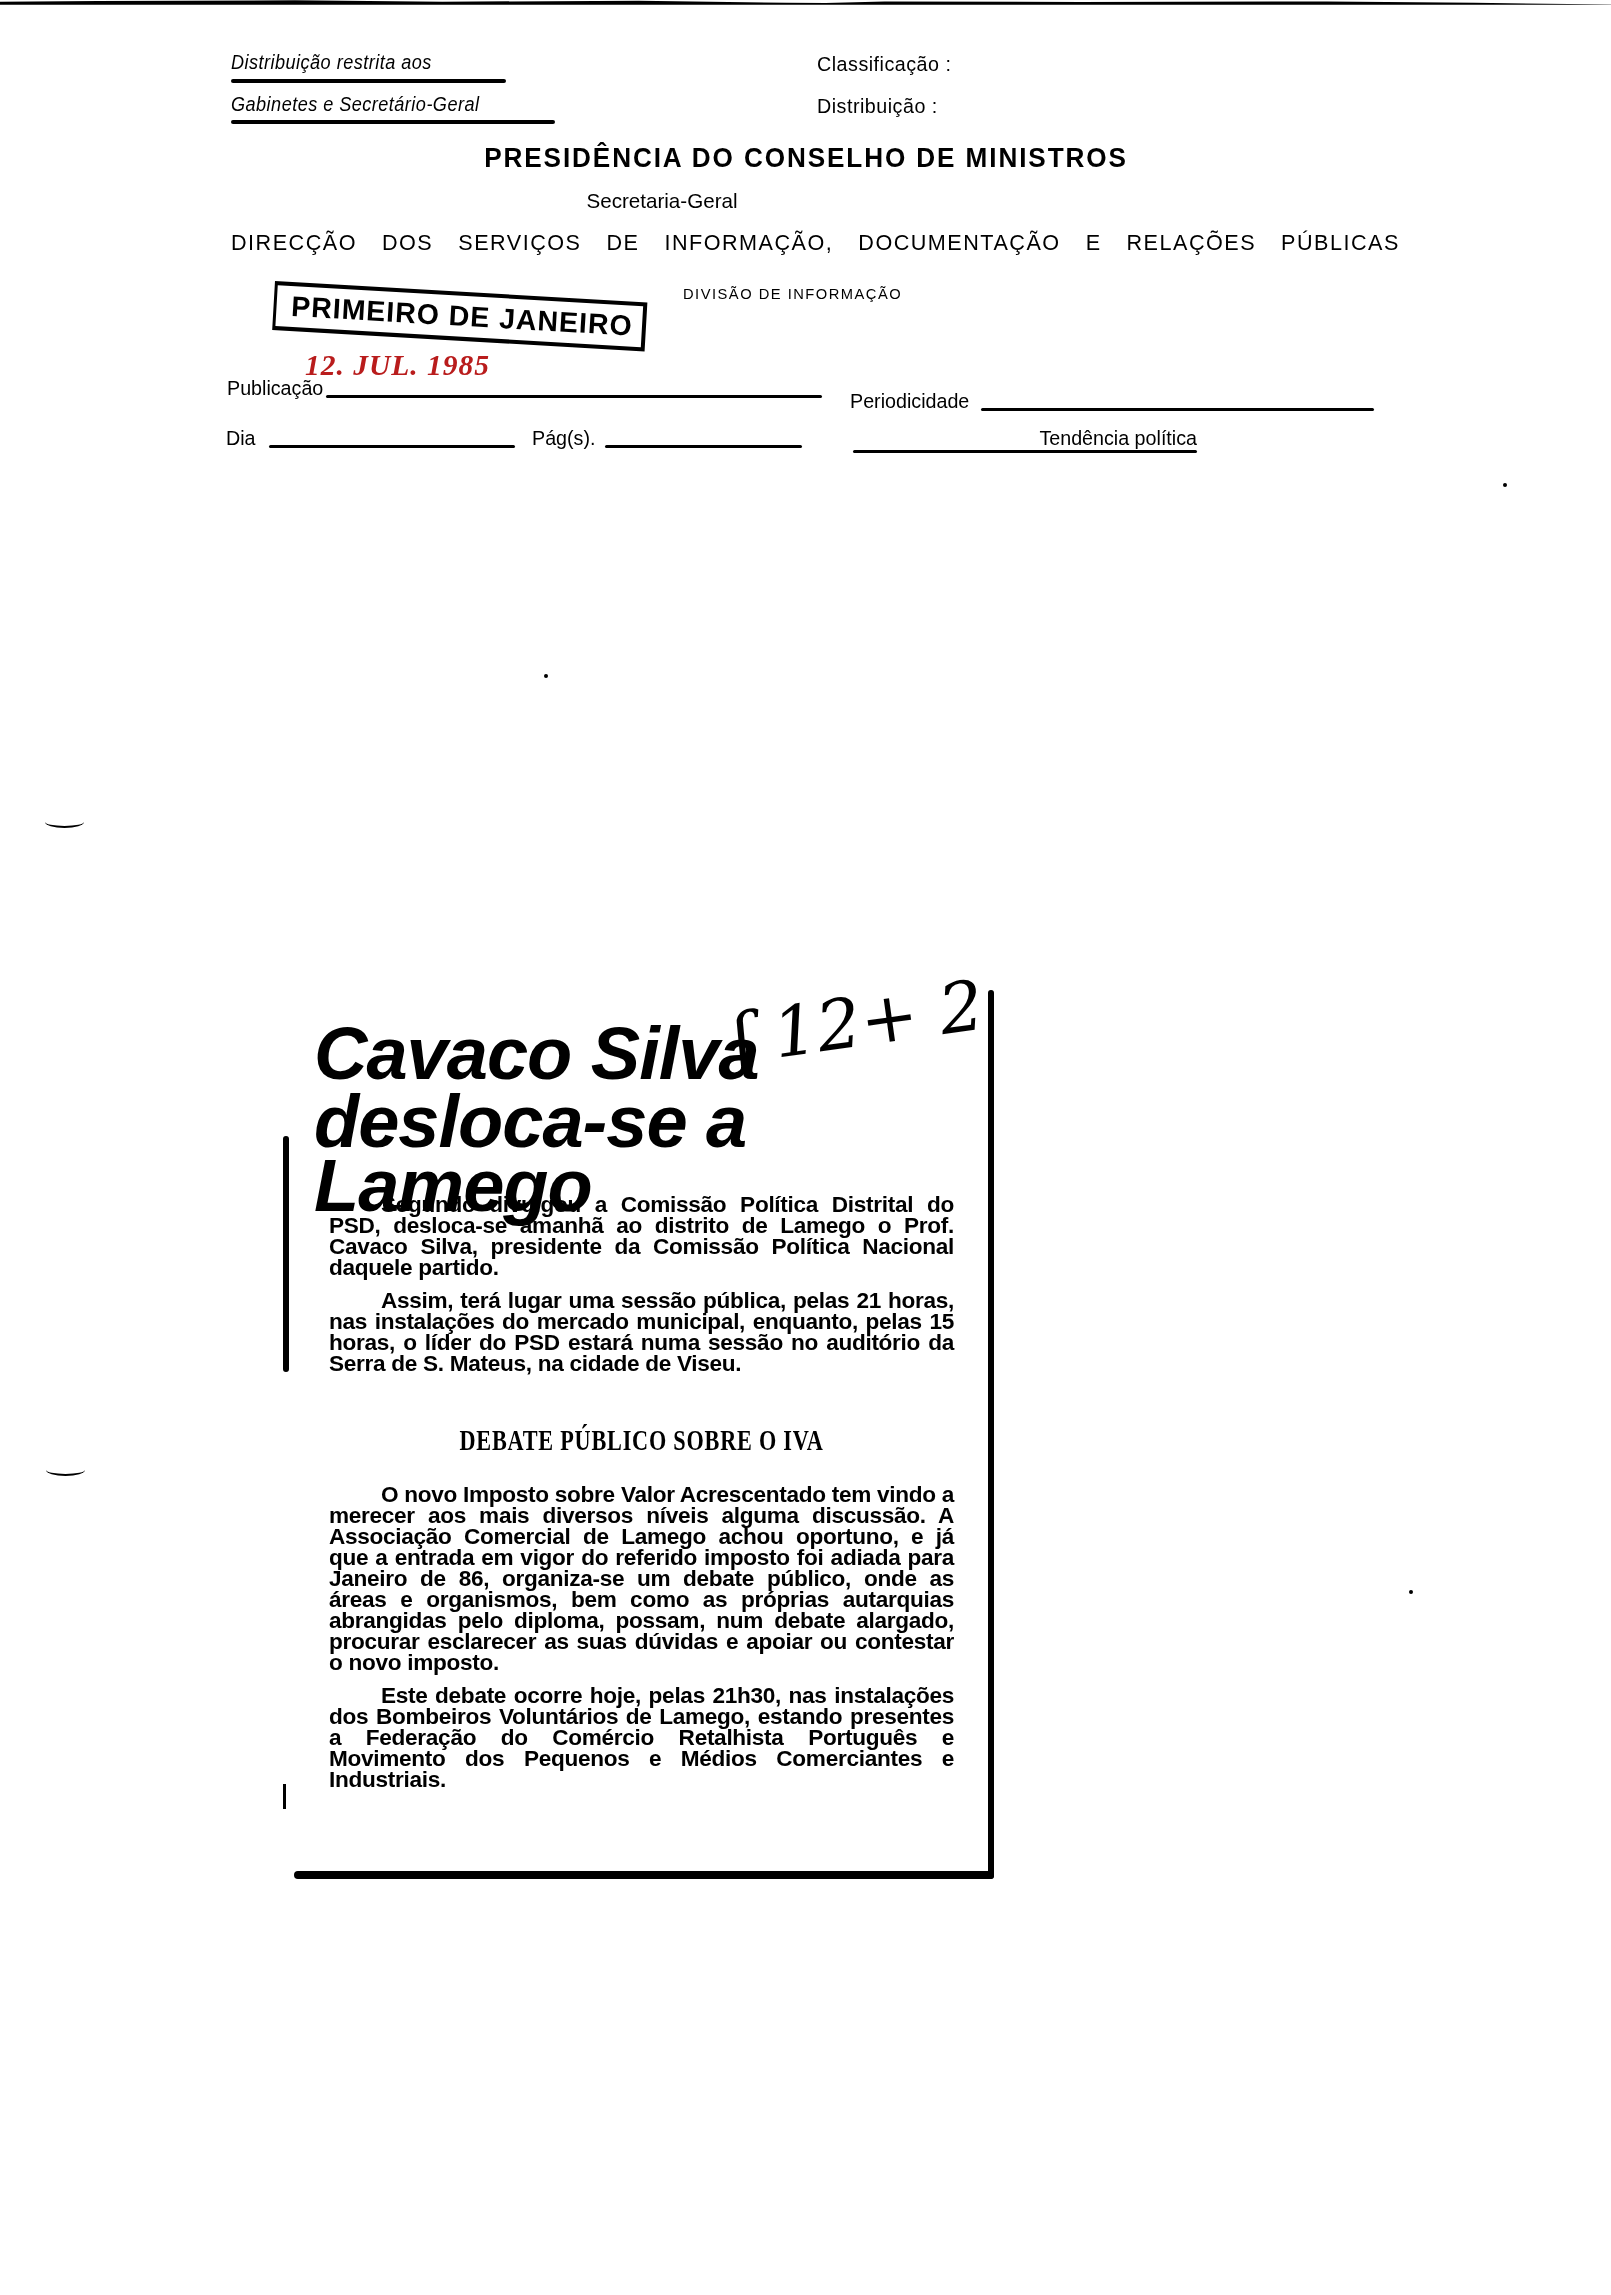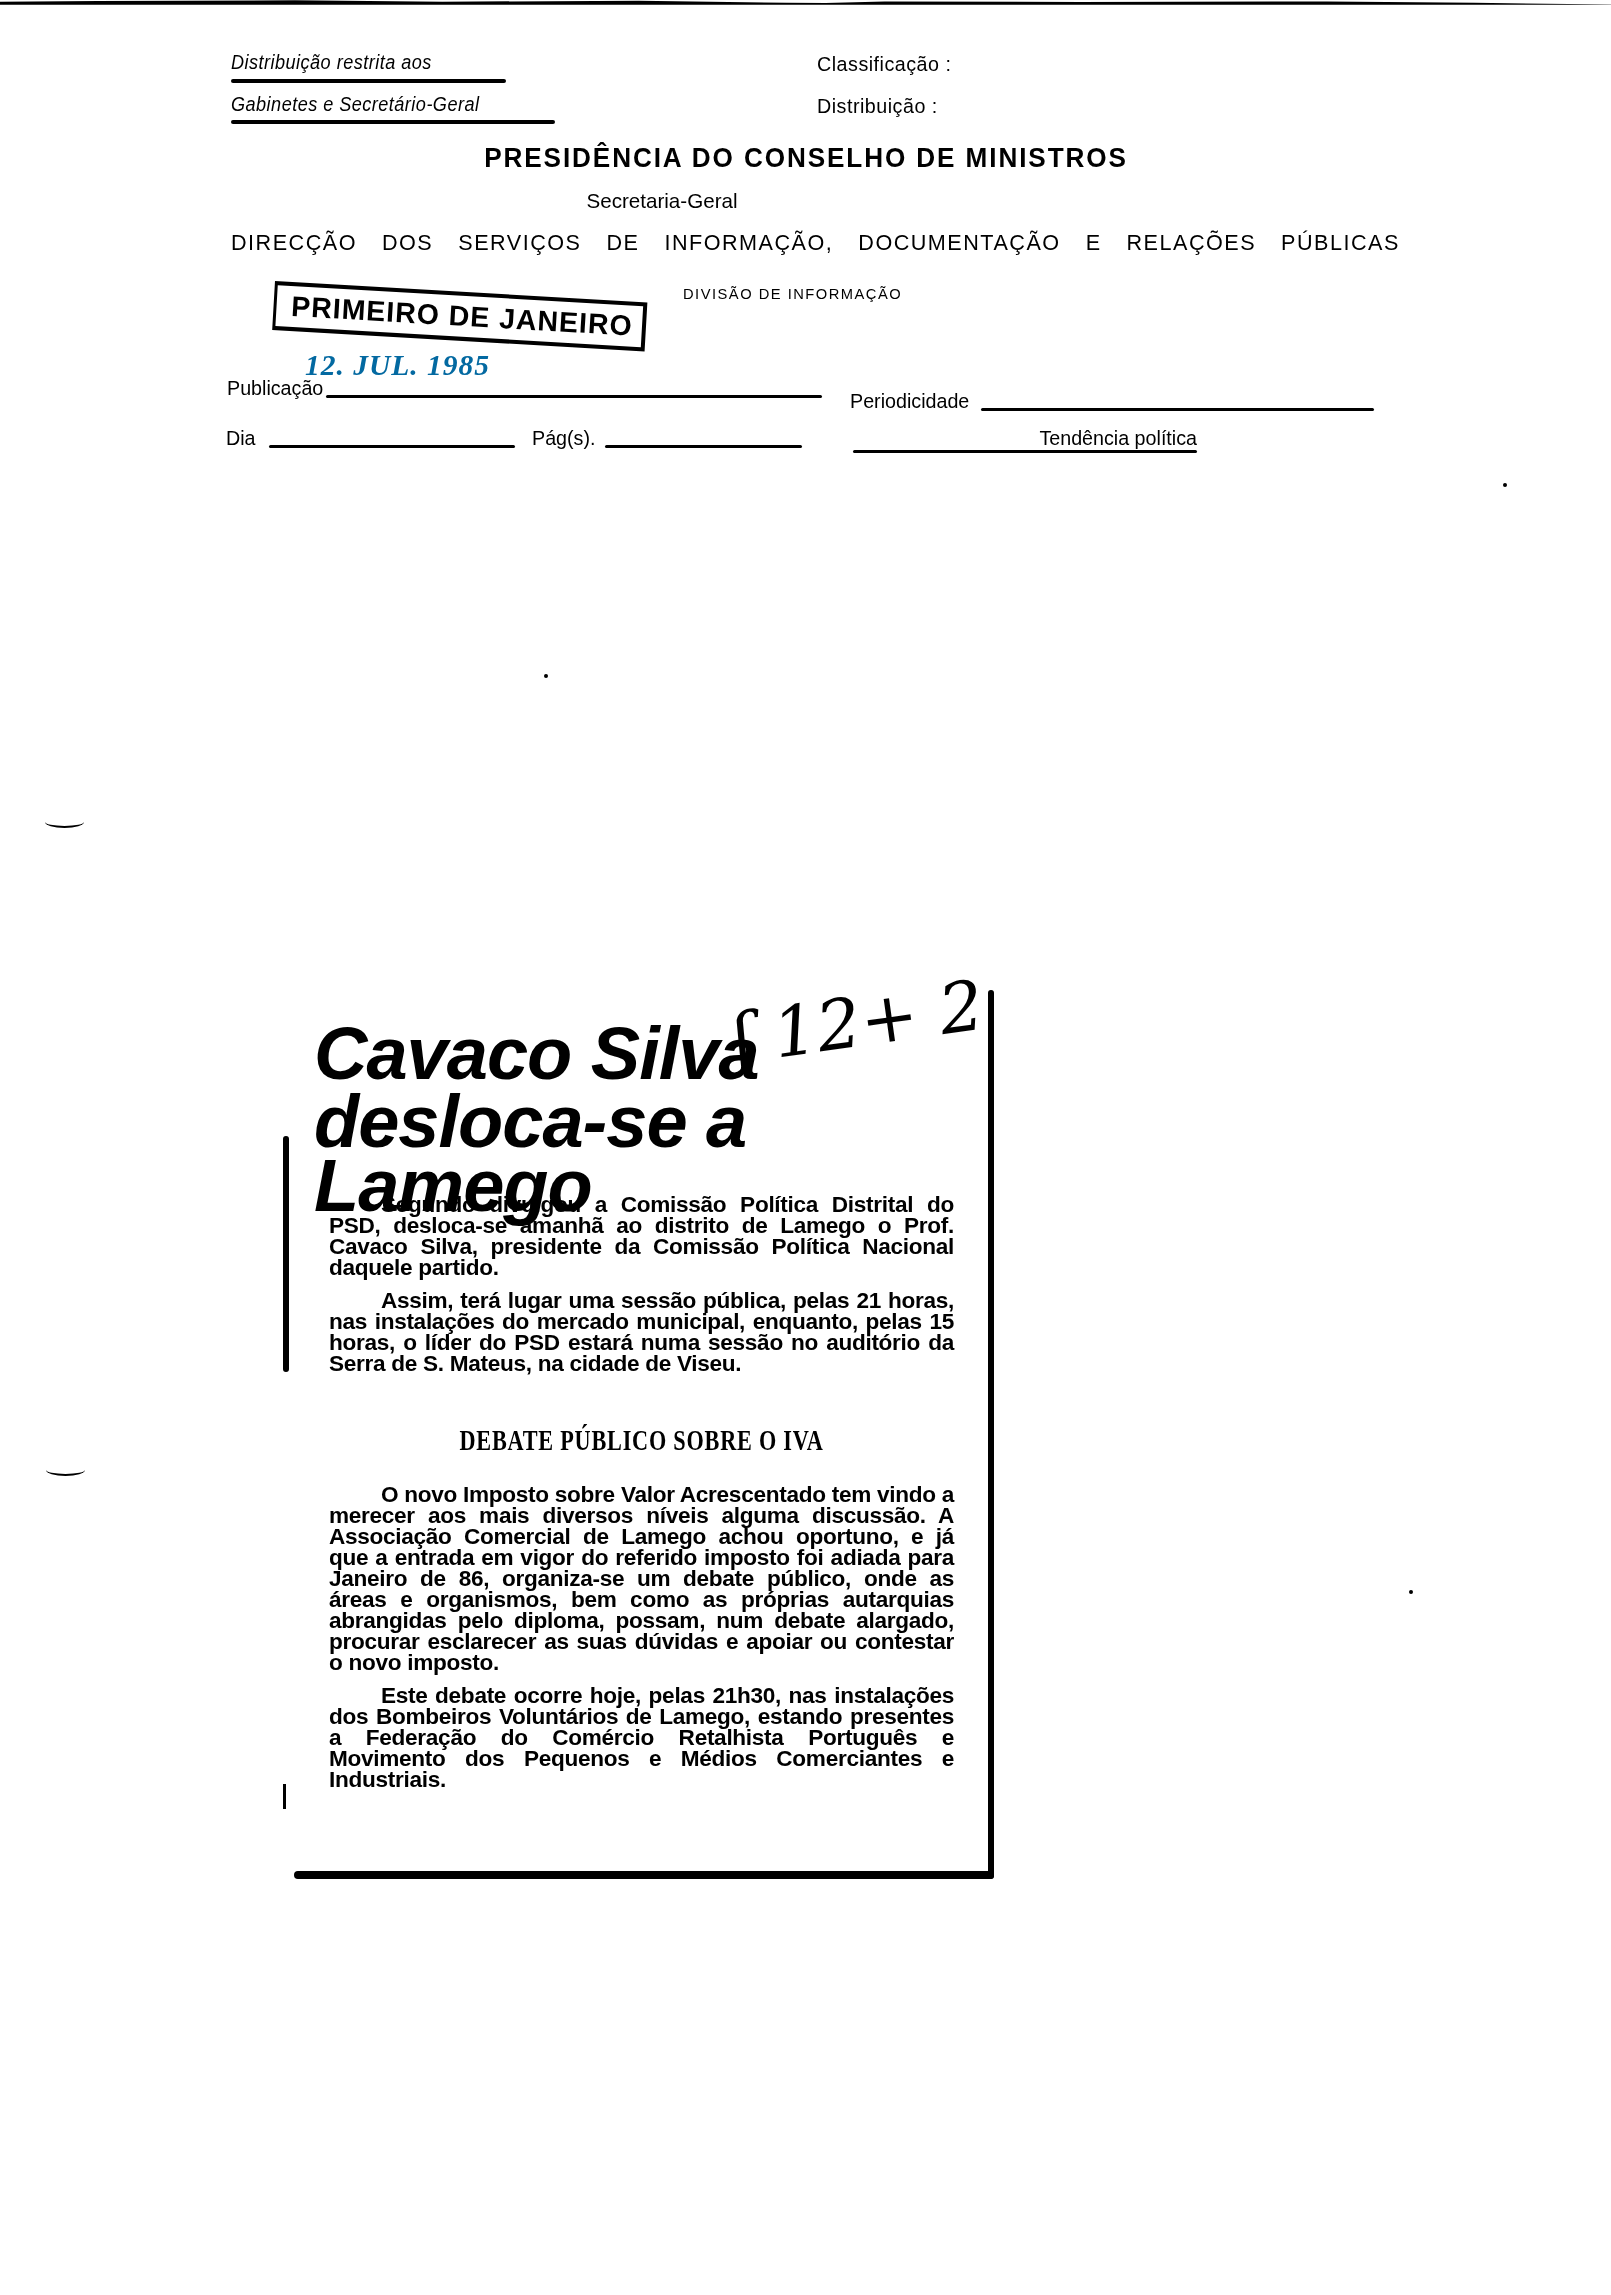--- a/index.html
+++ b/index.html
@@ -23,21 +23,21 @@
     .stamp {
       left: 275px; top: 281px; width: 373px; height: 49px;
       border: 4.9px solid #000; border-left-width: 3.9px; box-sizing: border-box;
       transform: rotate(3.3deg); transform-origin: left top;
       display: flex; align-items: center; padding-left: 14.7px;
       font-size: 28.5px; font-weight: bold; letter-spacing: 1px;
     }
     .divisao { left: 683px; top: 286px; font-size: 14.7px; letter-spacing: 1.5px; }
     .field-row { font-size: 19.7px; display: flex; align-items: flex-end; margin-top: 34px; }
     .field-line { display: inline-block; height: 2.9px; background: #000; border-radius: 1.5px; margin-bottom: 2px; }
-    .date-stamp { left: 305px; top: 349px; font-family: "Liberation Serif", serif; font-style: italic; font-size: 29.5px; font-weight: bold; letter-spacing: 1px; color: #0369a1; }
+    .date-stamp { left: 305px; top: 349px; font-family: "Liberation Serif", serif; font-style: italic; font-size: 29.5px; font-weight: bold; letter-spacing: 1px; color: #b91c1c; }
     
     .arc { width: 39px; height: 9.8px; border-bottom: 2.5px solid #000; border-radius: 0 0 50% 50%; }
     .dot { width: 3.9px; height: 3.9px; background: #000; border-radius: 50%; }
     
     .clip-right-bar { left: 988px; top: 990px; width: 5.9px; height: 889px; background: #000; border-radius: 2.9px; }
     .clip-bottom-bar { left: 294px; top: 1871px; width: 700px; height: 7.9px; background: #000; border-radius: 3.9px; }
     .clip-left-bar { left: 283px; top: 1136px; width: 6.4px; height: 236px; background: #000; border-radius: 2.9px; }
     .clip-left-bar2 { left: 283px; top: 1784px; width: 2.9px; height: 24.6px; background: #000; }
     .headline {
       left: 314px; width: 678px; font-family: "Liberation Sans", sans-serif; font-weight: bold; font-style: italic;

